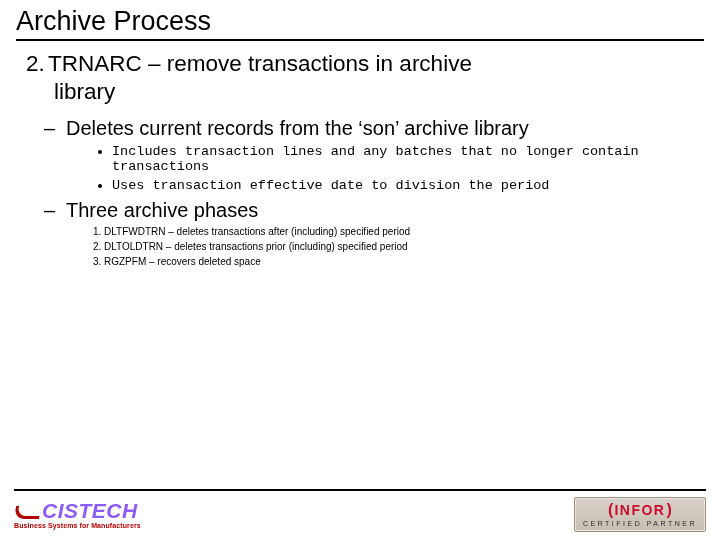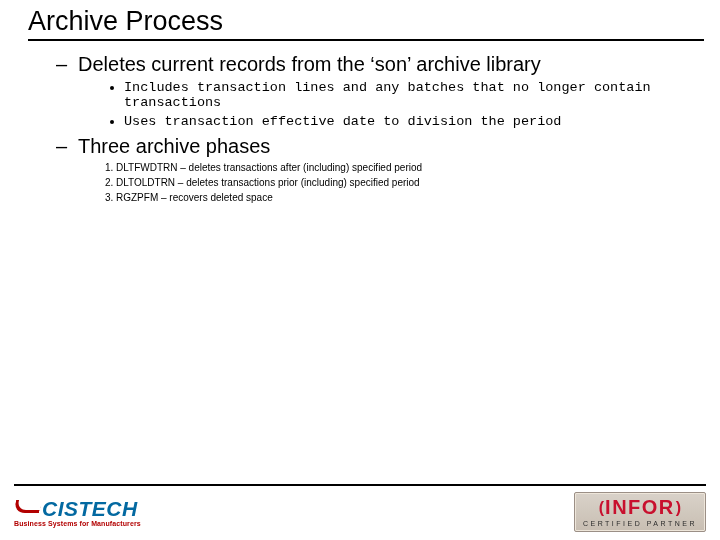--- a/index.html
+++ b/index.html
@@ -7,21 +7,21 @@
     padding: 0;
     width: 720px;
     height: 540px;
     font-family: Verdana, Tahoma, sans-serif;
     background: #fff;
     color: #000;
     position: relative;
     overflow: hidden;
   }
   .slide {
-    padding: 6px 16px 0 28px;
+    padding: 6px 16px 0 16px;
   }
   .title {
     font-size: 27px;
     font-weight: normal;
     margin: 0 0 2px 0;
     letter-spacing: 0px;
   }
   .title-rule {
     border: none;
     border-top: 2px solid #000;
@@ -102,21 +102,22 @@
     align-items: flex-start;
     line-height: 1;
   }
   .logo-left .brand {
     font-family: Arial, sans-serif;
     font-weight: 900;
     font-style: italic;
     font-size: 21px;
     letter-spacing: 0.5px;
     display: flex;
-    color: #0369a1;
+    align-items: center;
+    color: #8b5cf6;
   }
   .logo-left .swoosh {
     display: inline-block;
     width: 26px;
     height: 14px;
     margin-right: 2px;
     position: relative;
   }
   .logo-left .swoosh::before {
     content: "";
@@ -153,39 +154,43 @@
   .logo-right .infor .bracket {
     color: #c8102e;
     font-weight: 900;
     font-family: Arial, sans-serif;
     font-size: 16px;
   }
   .logo-right .infor .word {
     color: #c8102e;
     font-family: Arial, sans-serif;
     font-weight: 900;
-    font-size: 20px;
+    font-size: 14px;
     letter-spacing: 1.5px;
   }
   .logo-right .cert {
     font-size: 7px;
     letter-spacing: 2.5px;
     color: #2a2a2a;
     margin-top: 1px;
     font-family: Arial, sans-serif;
   }
 </style>
 </head>
 <body>
 
 <div class="slide">
 
   <h1 class="title">Archive Process</h1>
   <hr class="title-rule">
 
+  <div class="num-item">
+    <span class="num">2.</span><span class="txt">TRNARC – remove transactions in archive</span>
+    <span class="cont">library</span>
+  </div>
 
   <ul class="dash-list">
     <li>
       <span>Deletes current records from the ‘son’ archive library</span>
       <ul class="bullet-list">
         <li>Includes transaction lines and any batches that no longer contain transactions</li>
         <li>Uses transaction effective date to division the period</li>
       </ul>
     </li>
     <li>

